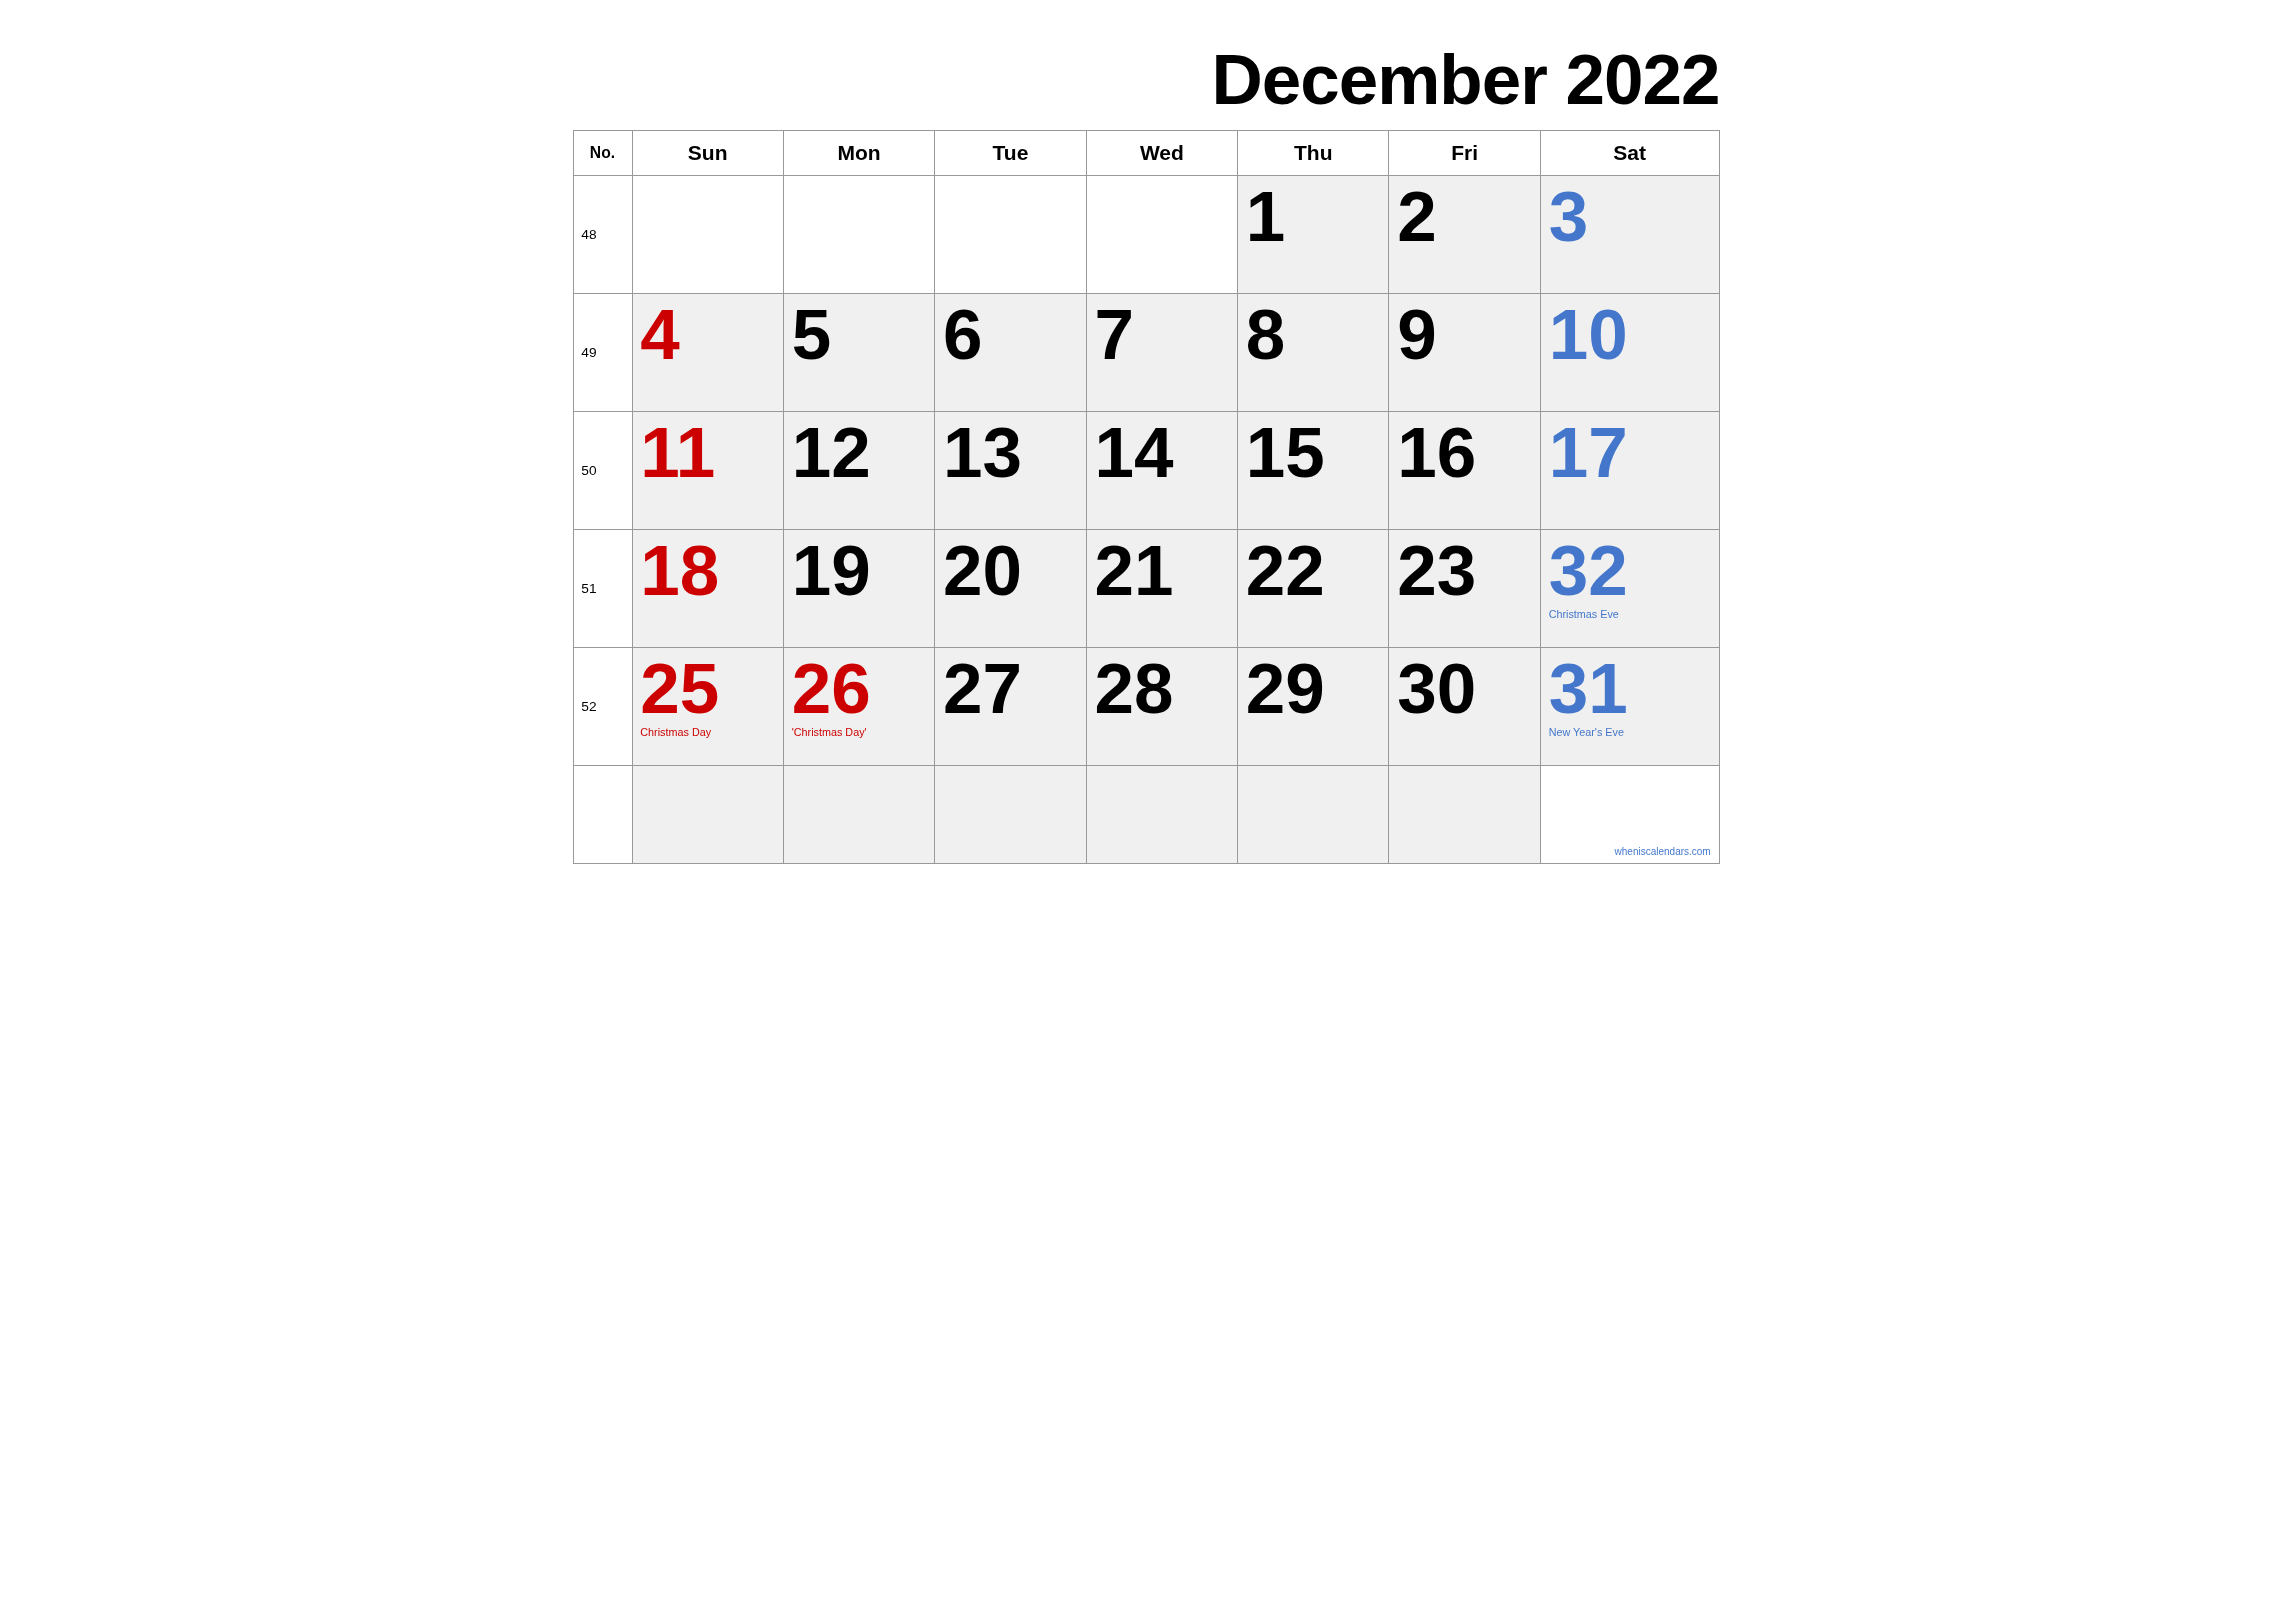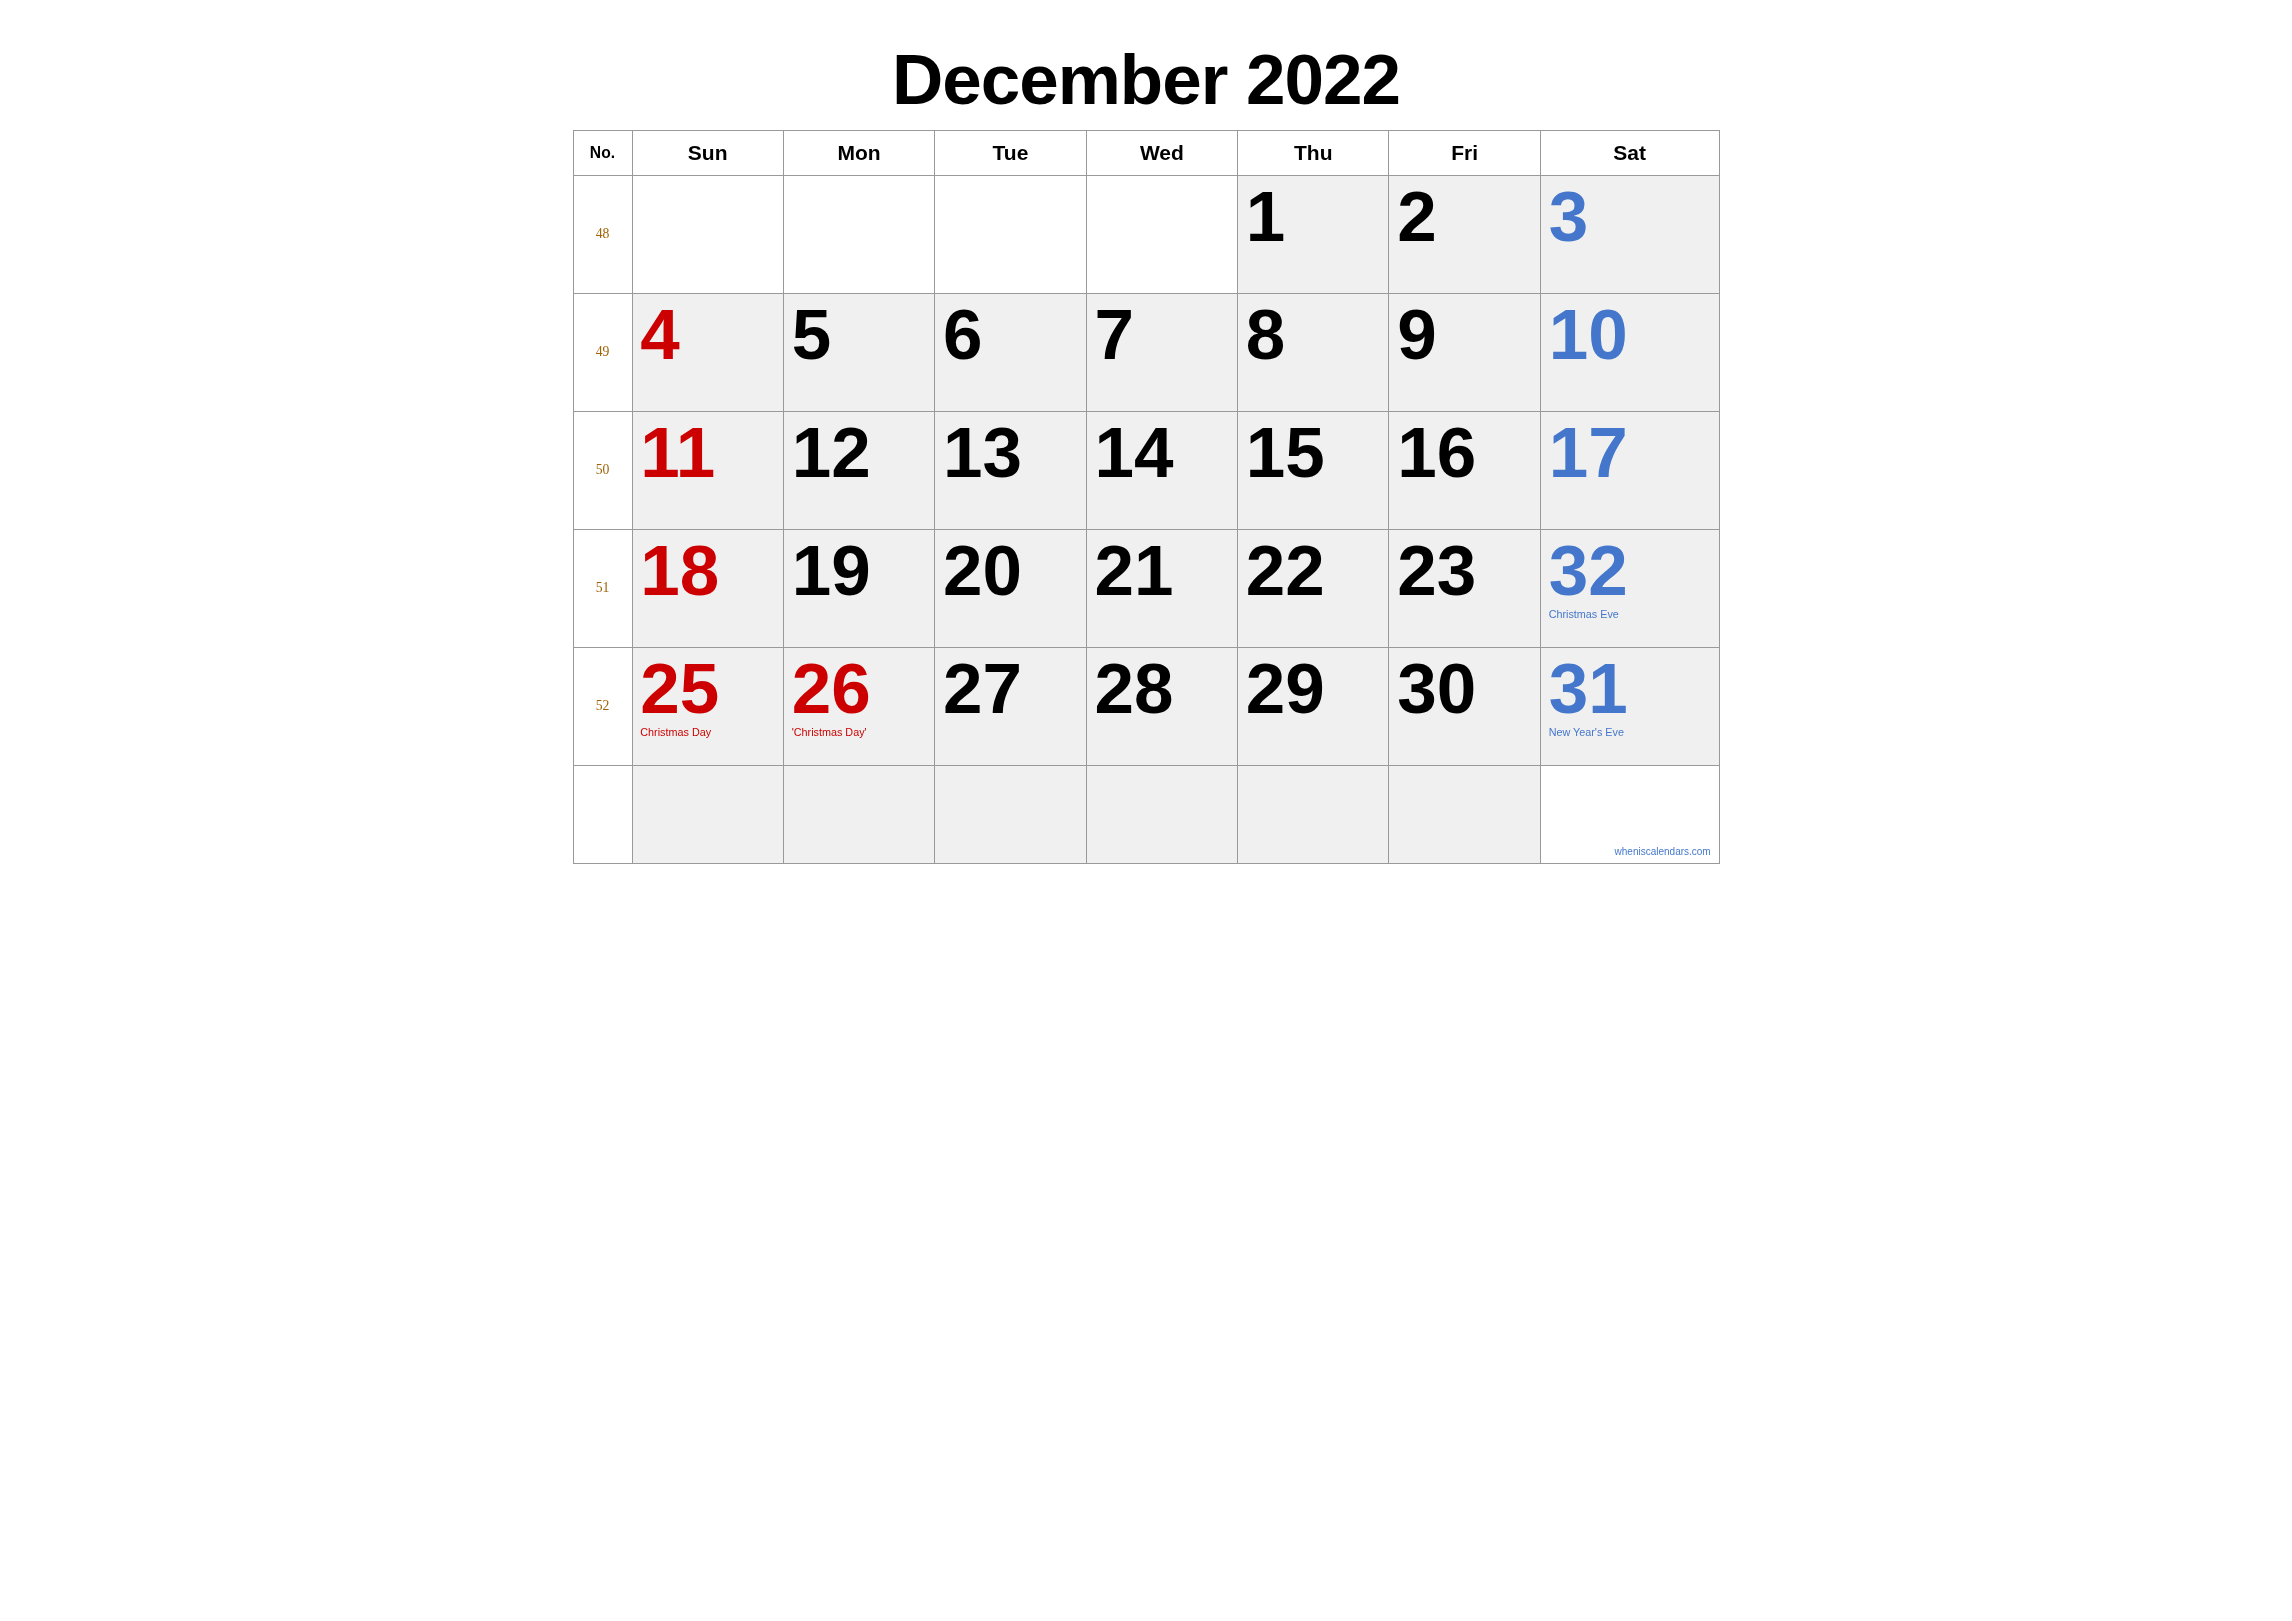--- a/index.html
+++ b/index.html
@@ -12,21 +12,21 @@
       align-items: flex-start;
       padding: 19.6px;
     }
 
     .calendar-container {
       width: 1147px;
       max-width: 100%;
     }
 
     .calendar-title {
-      text-align: center;
+      text-align: right;
       font-size: 71px;
       font-weight: 900;
       font-family: Arial Black, Arial, sans-serif;
       color: #000;
       padding: 19.6px 0 9.8px 0;
       letter-spacing: -1px;
     }
 
     .calendar-table {
       width: 100%;
@@ -63,26 +63,24 @@
       padding: 5.9px 7.8px;
       background: #f0f0f0;
     }
 
     .week-row td.white-cell {
       background: #fff;
     }
 
     .week-num {
       font-size: 13.7px;
-      color: #a16207;
-      text-align: center;
+      color: #000000;
       vertical-align: middle !important;
       width: 59px;
       background: #fff !important;
-      font-family: Liberation Serif, serif;
     }
 
     .day-number {
       font-size: 71px;
       font-weight: 900;
       font-family: Arial Black, Arial, sans-serif;
       line-height: 1;
       display: block;
     }
 

